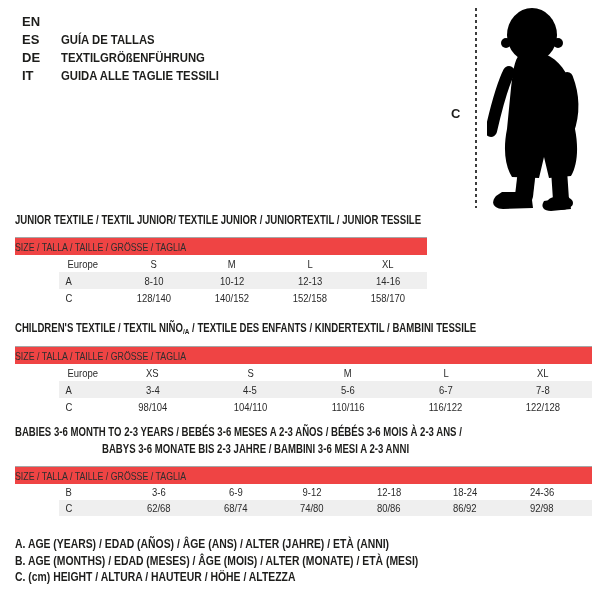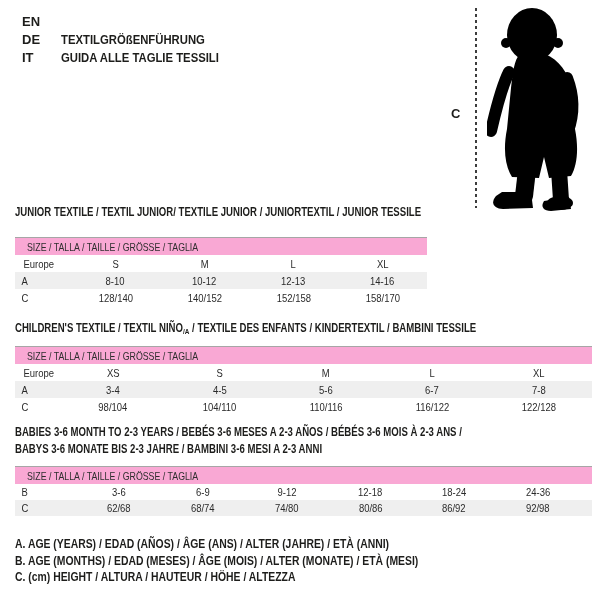--- a/index.html
+++ b/index.html
@@ -17,51 +17,55 @@
   .lang .cx{transform:scaleX(0.87);}
 
   
   .measure-line{position:absolute;left:475px;top:8px;width:2px;height:200px;
         background:repeating-linear-gradient(to bottom,#3d3d3d 0 3px,transparent 3px 6px);}
   .measure-label{position:absolute;left:451px;top:106px;font-weight:bold;font-size:13px;}
   .baby{position:absolute;left:487px;top:4px;line-height:0;}
 
   
   .section-title{position:absolute;left:15px;font-weight:bold;font-size:12px;line-height:17px;}
-  #junior-title{top:204px;}
+  #junior-title{top:212px;}
   #children-title{top:320px;}
-  #babies-title{top:424px;}
+  #babies-title{top:424px;text-align:center;}
   .sub{font-size:8px;vertical-align:-2px;}
 
   
   .size-table{position:absolute;left:15px;font-size:11px;color:#2a2a2a;}
   #junior-table{top:237px;width:412px;}
   #children-table{top:346px;width:577px;}
   #babies-table{top:466px;width:577px;}
-  .t-head{height:18px;line-height:18px;background:#f9a8d4;border-top:1px solid #a6a6a6;
-          padding-left:12px;color:#2e2e2e;box-sizing:border-box;}
-  .t-row{display:grid;align-items:center;}
+  .t-head{height:18px;line-height:18px;background:#ef4444;border-top:1px solid #a6a6a6;
+          padding-left:0;color:#2e2e2e;box-sizing:border-box;}
+  .t-row{display:grid;align-items:center;margin-left:44px;}
   #junior-table .t-row{grid-template-columns:56px repeat(4,1fr);height:17px;}
   #children-table .t-row{grid-template-columns:45px repeat(5,1fr);height:17px;}
   #babies-table .t-row{grid-template-columns:62px repeat(6,1fr);height:16px;padding-right:12px;}
   .t-row.alt{background:#efefef;}
   .t-label{padding-left:6px;text-align:left;}
   .t-cell{text-align:center;}
 
   
   .notes{position:absolute;left:15px;top:536px;font-weight:bold;font-size:13px;line-height:16.5px;}
 </style>
 </head>
 <body>
 
 <div id="page">
 
   <div class="lang">
     <div class="lang-row">
       <span class="lang-code">EN</span>
+    </div>
+    <div class="lang-row">
+      <span class="lang-code">ES</span>
+      <span><span class="cx">GUÍA DE TALLAS</span></span>
     </div>
     <div class="lang-row">
       <span class="lang-code">DE</span>
       <span><span class="cx">TEXTILGRÖßENFÜHRUNG</span></span>
     </div>
     <div class="lang-row">
       <span class="lang-code">IT</span>
       <span><span class="cx">GUIDA ALLE TAGLIE TESSILI</span></span>
     </div>
   </div>

